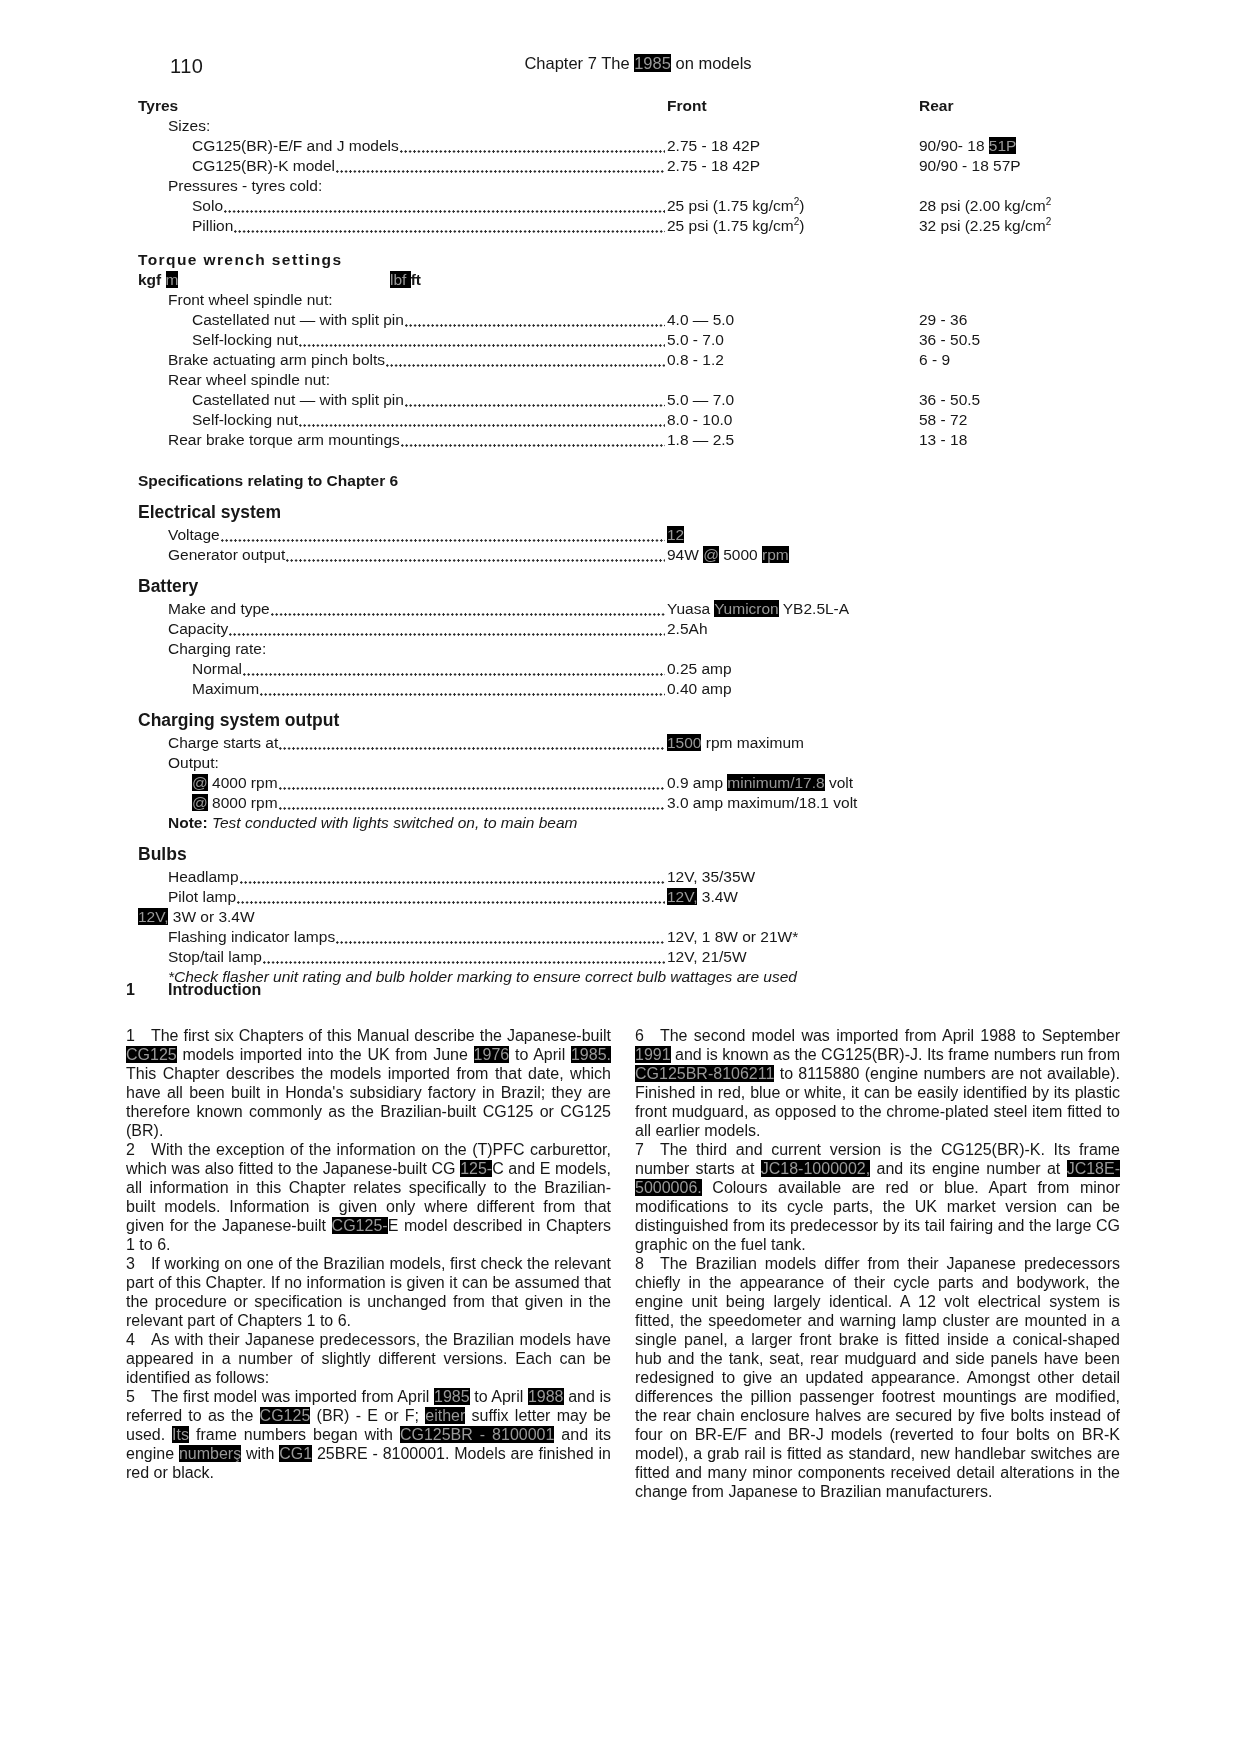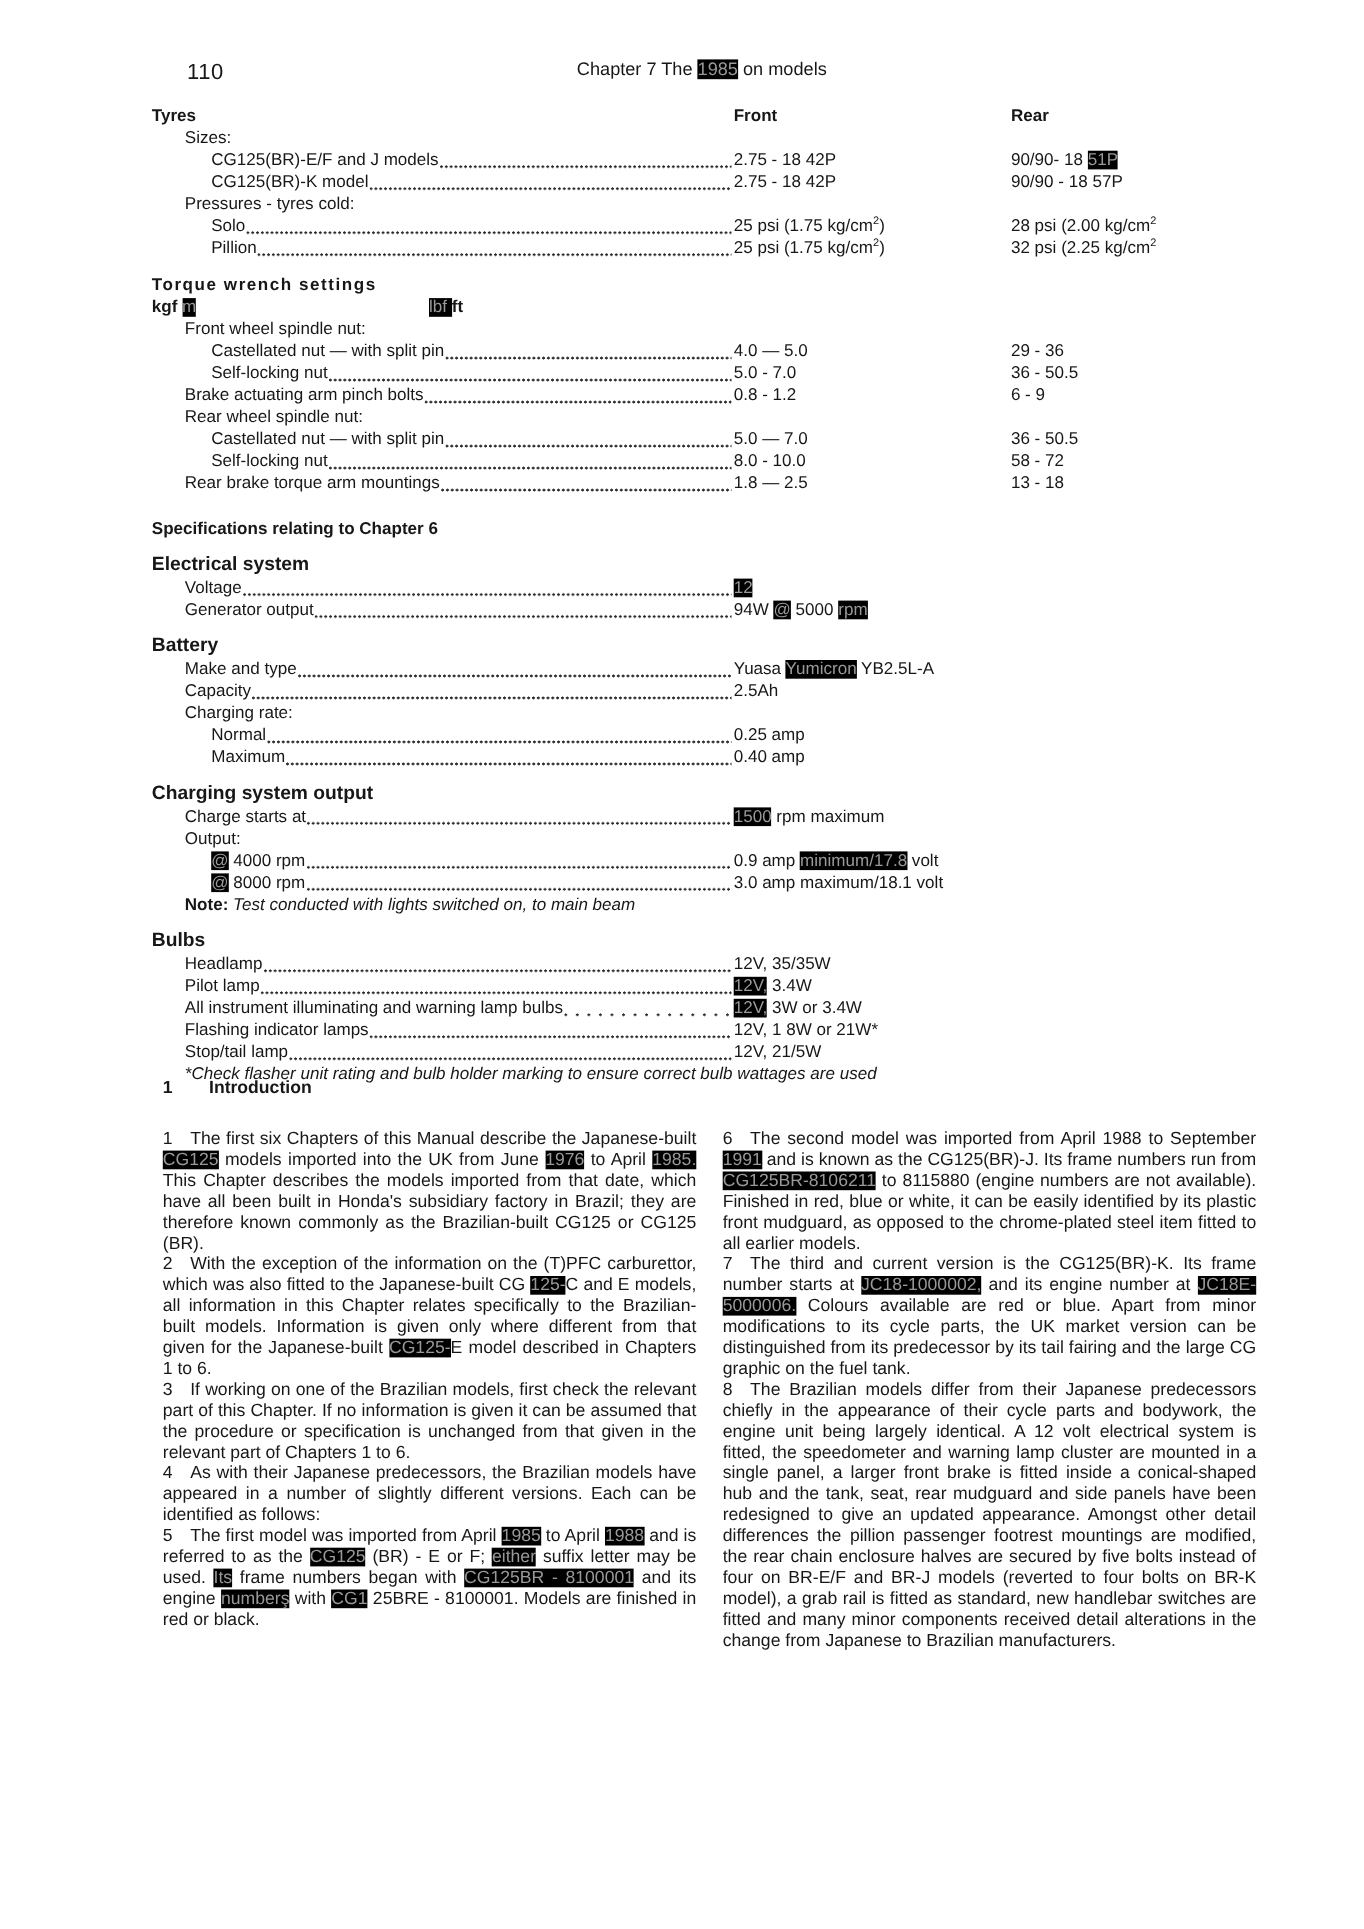--- a/index.html
+++ b/index.html
@@ -35,21 +35,21 @@
   .group-gap{margin-top:14px;}
   .group-gap-lg{margin-top:21px;}
   .subsection-head{margin-top:9px;font-size:17.5px;line-height:25px;}
   .letter-spread .slab span{letter-spacing:1.4px;}
   .bseg{font-weight:bold;text-align:center;}
   .iseg{font-style:italic;}
   .f{color:#999999;background:#000000;}
   sup{font-size:10px;line-height:0;}
 
   
-  .bodysec{position:absolute;left:148px;top:981px;width:1010px;}
+  .bodysec{position:absolute;left:126px;top:981px;width:1010px;}
   .intro-head{font-size:16px;font-weight:bold;margin-bottom:27px;}
   .intro-head .num{display:inline-block;width:42px;}
   .cols{display:flex;gap:24px;}
   .col{width:485px;font-size:16px;line-height:19px;text-align:justify;}
   .col p{margin:0;}
 </style>
 </head>
 <body>
 
 <div class="page">
@@ -324,24 +324,20 @@
       </div>
       <div class="spec-row ind1">
         <div class="sleft">
           <span class="slab"><span>Pilot lamp</span></span>
           <span class="sdots"></span>
         </div>
         <div class="sval"><span class="f">12V,</span><span> 3.4W</span></div>
         <div class="srear"></div>
       </div>
       <div class="spec-row ind1">
-        <div class="sleft">
-          <span class="slab"><span>All instrument illuminating and warning lamp bulbs</span></span>
-          <span class="sdots sparse"></span>
-        </div>
         <div class="sval"><span class="f">12V,</span><span> 3W or 3.4W</span></div>
         <div class="srear"></div>
       </div>
       <div class="spec-row ind1">
         <div class="sleft">
           <span class="slab"><span>Flashing indicator lamps</span></span>
           <span class="sdots"></span>
         </div>
         <div class="sval"><span>12V, 1 8W or 21W*</span></div>
         <div class="srear"></div>

